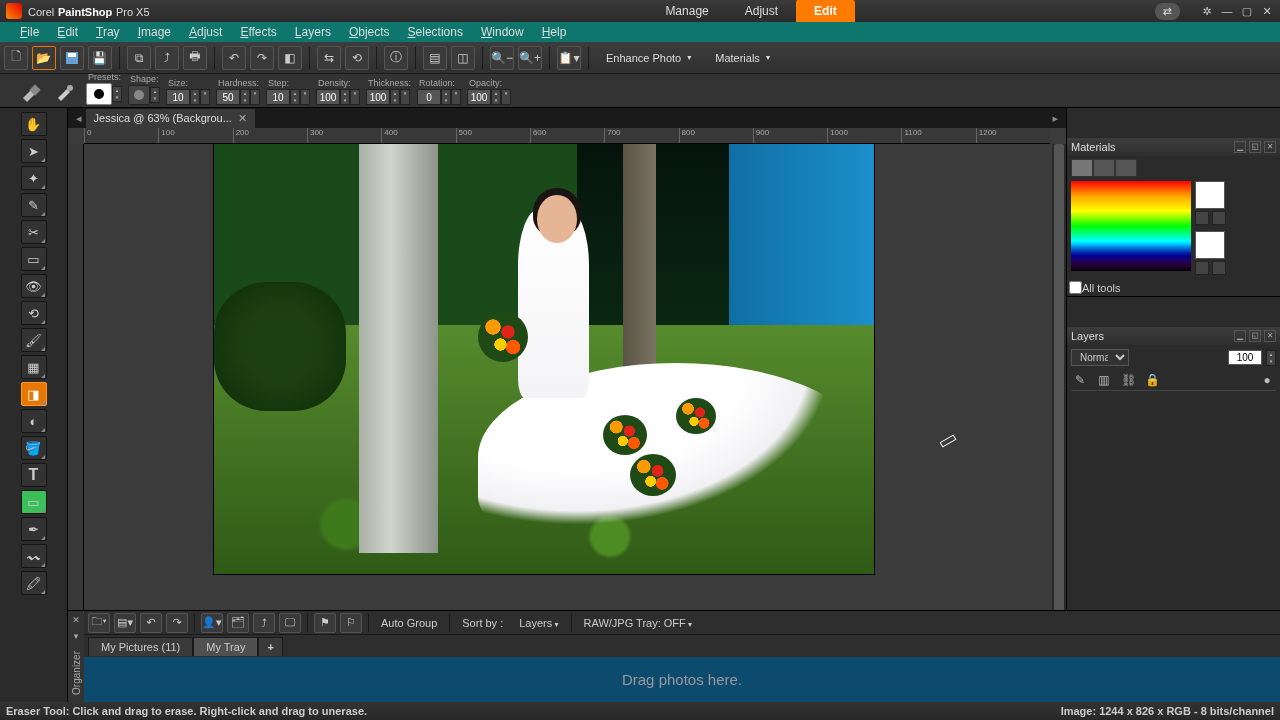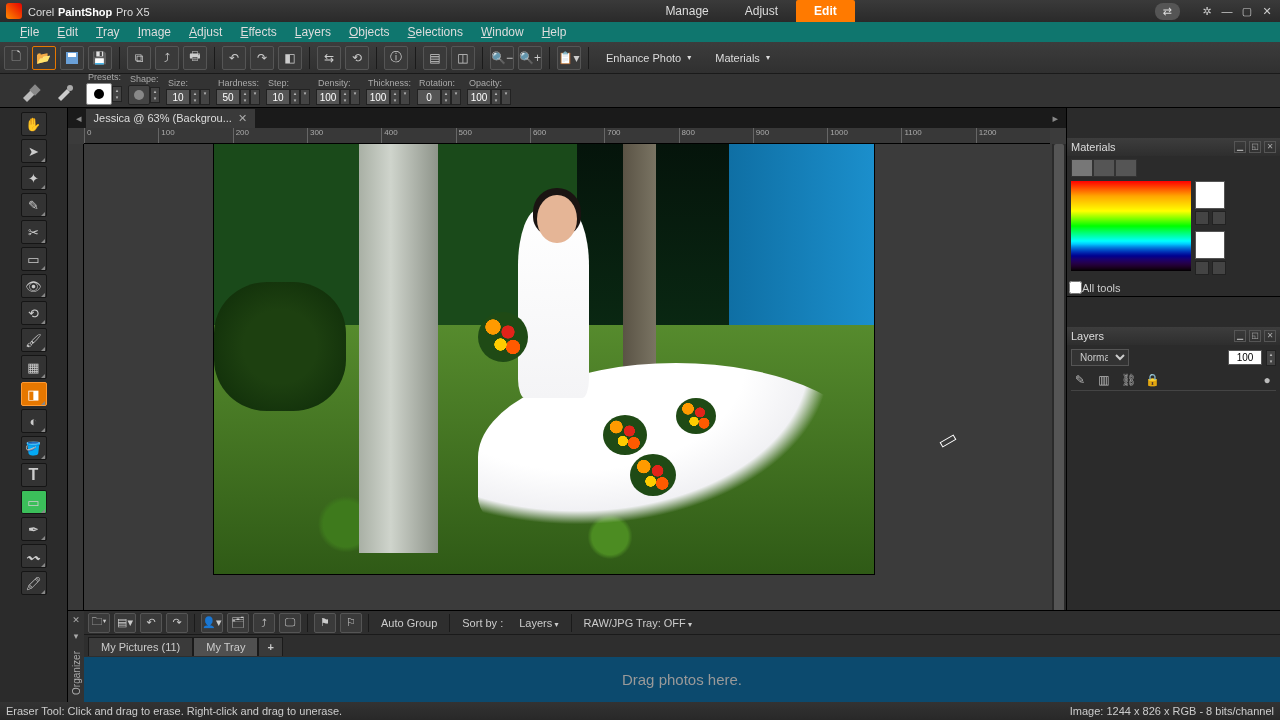--- a/index.html
+++ b/index.html
@@ -132,21 +132,21 @@
 .olbl{padding:0 6px;color:#ccc;font-size:11px;cursor:pointer;}
 .olbl.dd::after{content:" ▾";font-size:8px;}
 .osep{width:1px;height:18px;background:#1a1a1a;margin:0 2px;}
 .org-tabs{height:22px;display:flex;align-items:center;padding:0 4px;gap:0;}
 .org-tab{padding:3px 12px;background:#3a3a3a;color:#ccc;font-size:11px;border:1px solid #1a1a1a;border-bottom:none;cursor:pointer;}
 .org-tab.active{background:#505050;}
 .org-tab.plus{padding:3px 8px;font-weight:bold;}
 .org-body{flex:1;background:#0c4a6e;display:flex;align-items:center;justify-content:center;color:#999;font-size:15px;}
 
 
-.status{position:absolute;left:0;right:0;bottom:0;height:18px;background:linear-gradient(#333,#282828);display:flex;align-items:center;padding:0 6px;color:#ccc;font-size:11px;}
+.status{position:absolute;left:0;right:0;bottom:0;height:18px;background:linear-gradient(#333,#282828);display:flex;align-items:center;padding:0 6px;color:#ccc;font-size:11px;font-weight:bold;}
 .status .spacer{flex:1;}
 
 svg{display:block;}
 </style>
 </head>
 <body>
 
 <div class="titlebar">
   <div class="logo"></div>
   <div class="title">

